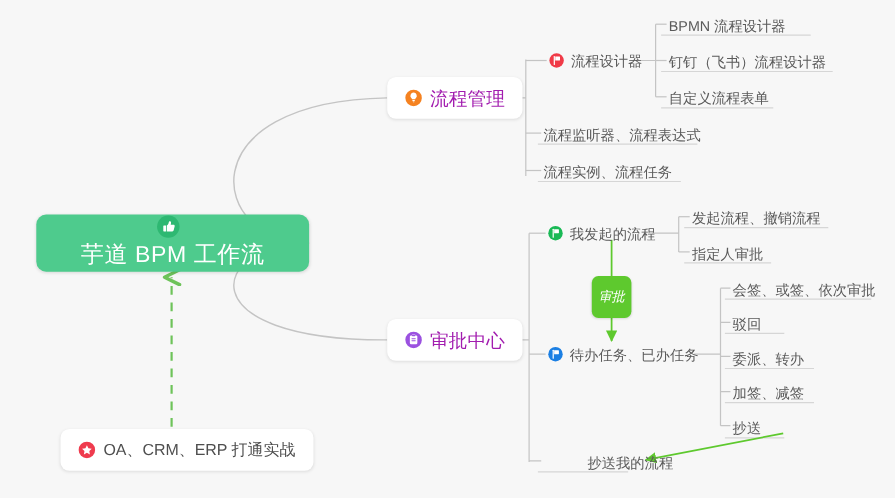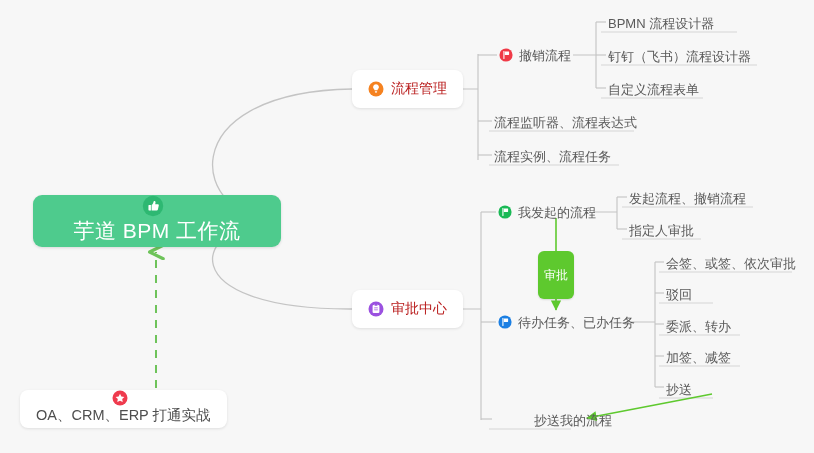--- a/index.html
+++ b/index.html
@@ -49,31 +49,30 @@
     font-size: 21px;
     letter-spacing: 0.5px;
   }
   #root-node .ico { margin-right: 9px; }
 
   .branch-node {
     height: 38px;
     padding: 0 16px;
     border-radius: 8px;
   }
-  .branch-node .txt { font-size: 14px; color: #b91c1c; }
+  .branch-node .txt { font-size: 17px; color: #a21caf; }
 
   #branch-flow  { left: 352px; top: 70px;  }
   #branch-audit { left: 352px; top: 290px; align-items: center; }
 
   #float-node {
-    left: 20px; top: 390px;
+    left: 55px; top: 390px;
     height: 38px;
     padding: 0 16px;
     border-radius: 8px;
-    flex-direction: column;
   }
   #float-node .txt { font-size: 14.5px; color: #4e4e4e; }
 
   
   .leaf {
     position: absolute;
     display: flex;
     align-items: center;
     height: 24px;
     white-space: nowrap;
@@ -83,29 +82,30 @@
     padding-right: 4px;
     box-sizing: border-box;
   }
   .leaf .ico { margin-right: 6px; display: flex; align-items: center; }
   .leaf .txt { line-height: 1; }
 
   
   #rel-label {
     position: absolute;
     left: 538px; top: 251px;
-    width: 36px; height: 48px;
+    width: 36px; height: 38px;
     background: #5ec92e;
     border-radius: 6px;
     display: flex;
     align-items: center;
     justify-content: center;
     color: #ffffff;
     font-size: 12px;
     box-shadow: 0 1px 2px rgba(0,0,0,0.12);
+    font-style: italic;
   }
 </style>
 </head>
 <body>
 
 <div id="canvas">
 
   <svg id="edge-layer" viewBox="0 0 814 453" xmlns="http://www.w3.org/2000/svg">
     <defs>
       <marker id="arrow-green" markerWidth="7" markerHeight="7" refX="5.6" refY="3" orient="auto">
@@ -233,21 +233,21 @@
   </div>
 
   <div class="leaf" style="left:497px; top:43px;">
     <span class="ico">
       <svg width="14" height="14" viewBox="0 0 16 16" xmlns="http://www.w3.org/2000/svg">
         <circle cx="8" cy="8" r="7.5" fill="#f03a47"></circle>
         <rect x="5.0" y="3.3" width="1.25" height="9.4" rx="0.6" fill="#ffffff"></rect>
         <path d="M6.6 3.9 h4.5 a0.45 0.45 0 0 1 0.45 0.45 v3.2 a0.45 0.45 0 0 1 -0.45 0.45 H6.6 z" fill="#ffffff"></path>
       </svg>
     </span>
-    <span class="txt">撤销流程</span>
+    <span class="txt">流程设计器</span>
   </div>
 
   <div class="leaf" style="left:492px; top:110px;">
     <span class="txt">流程监听器、流程表达式</span>
   </div>
 
   <div class="leaf" style="left:492px; top:144px;">
     <span class="txt">流程实例、流程任务</span>
   </div>
 

